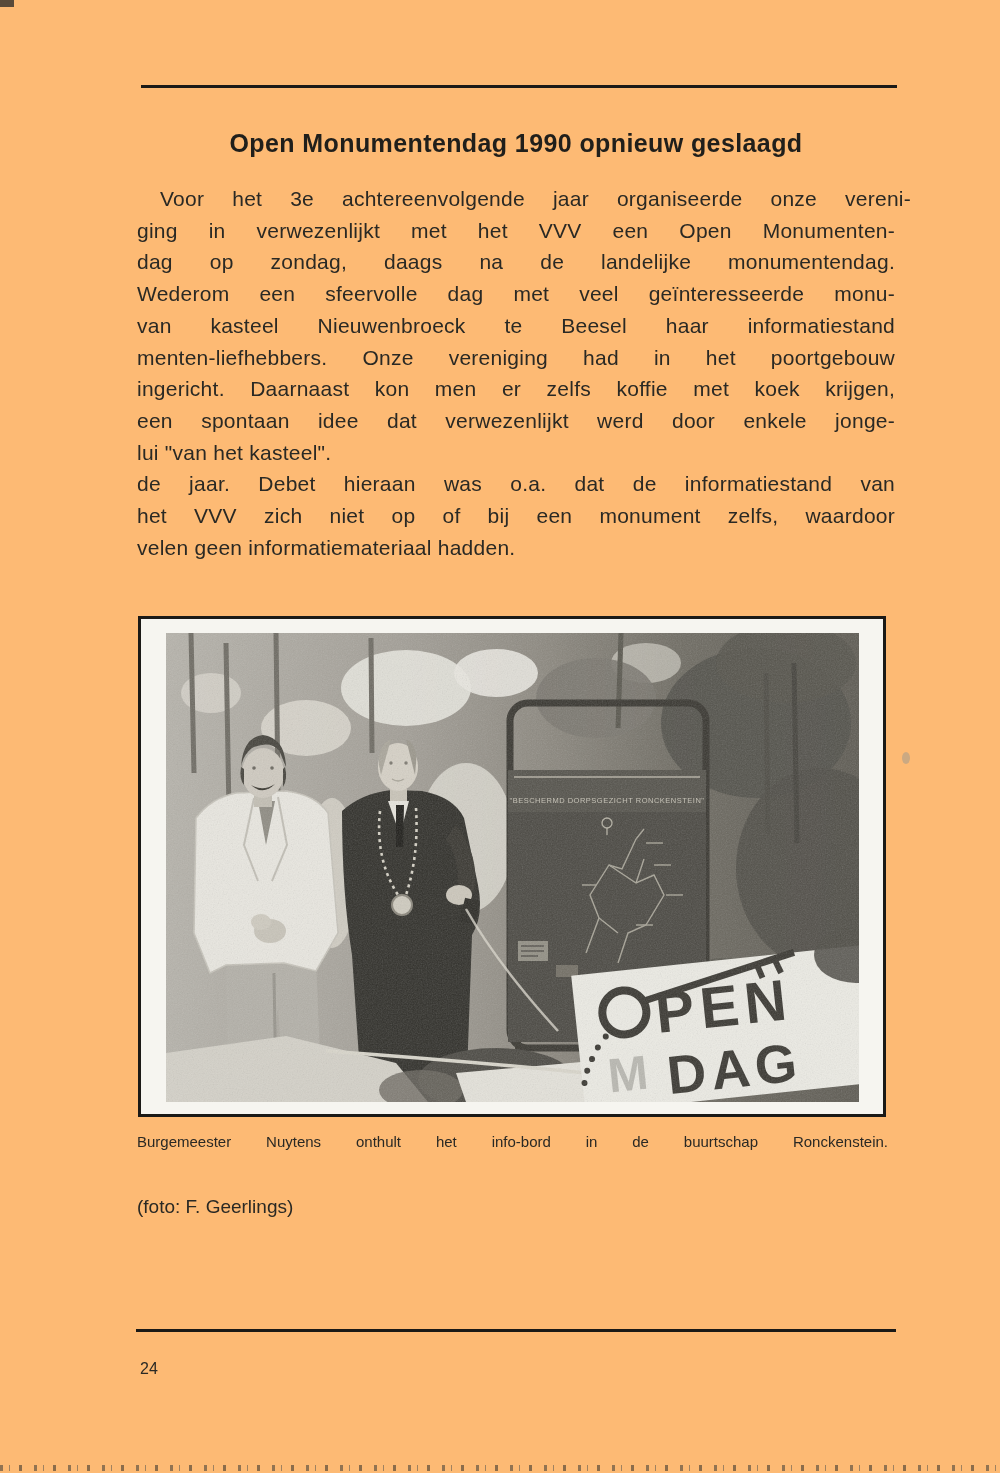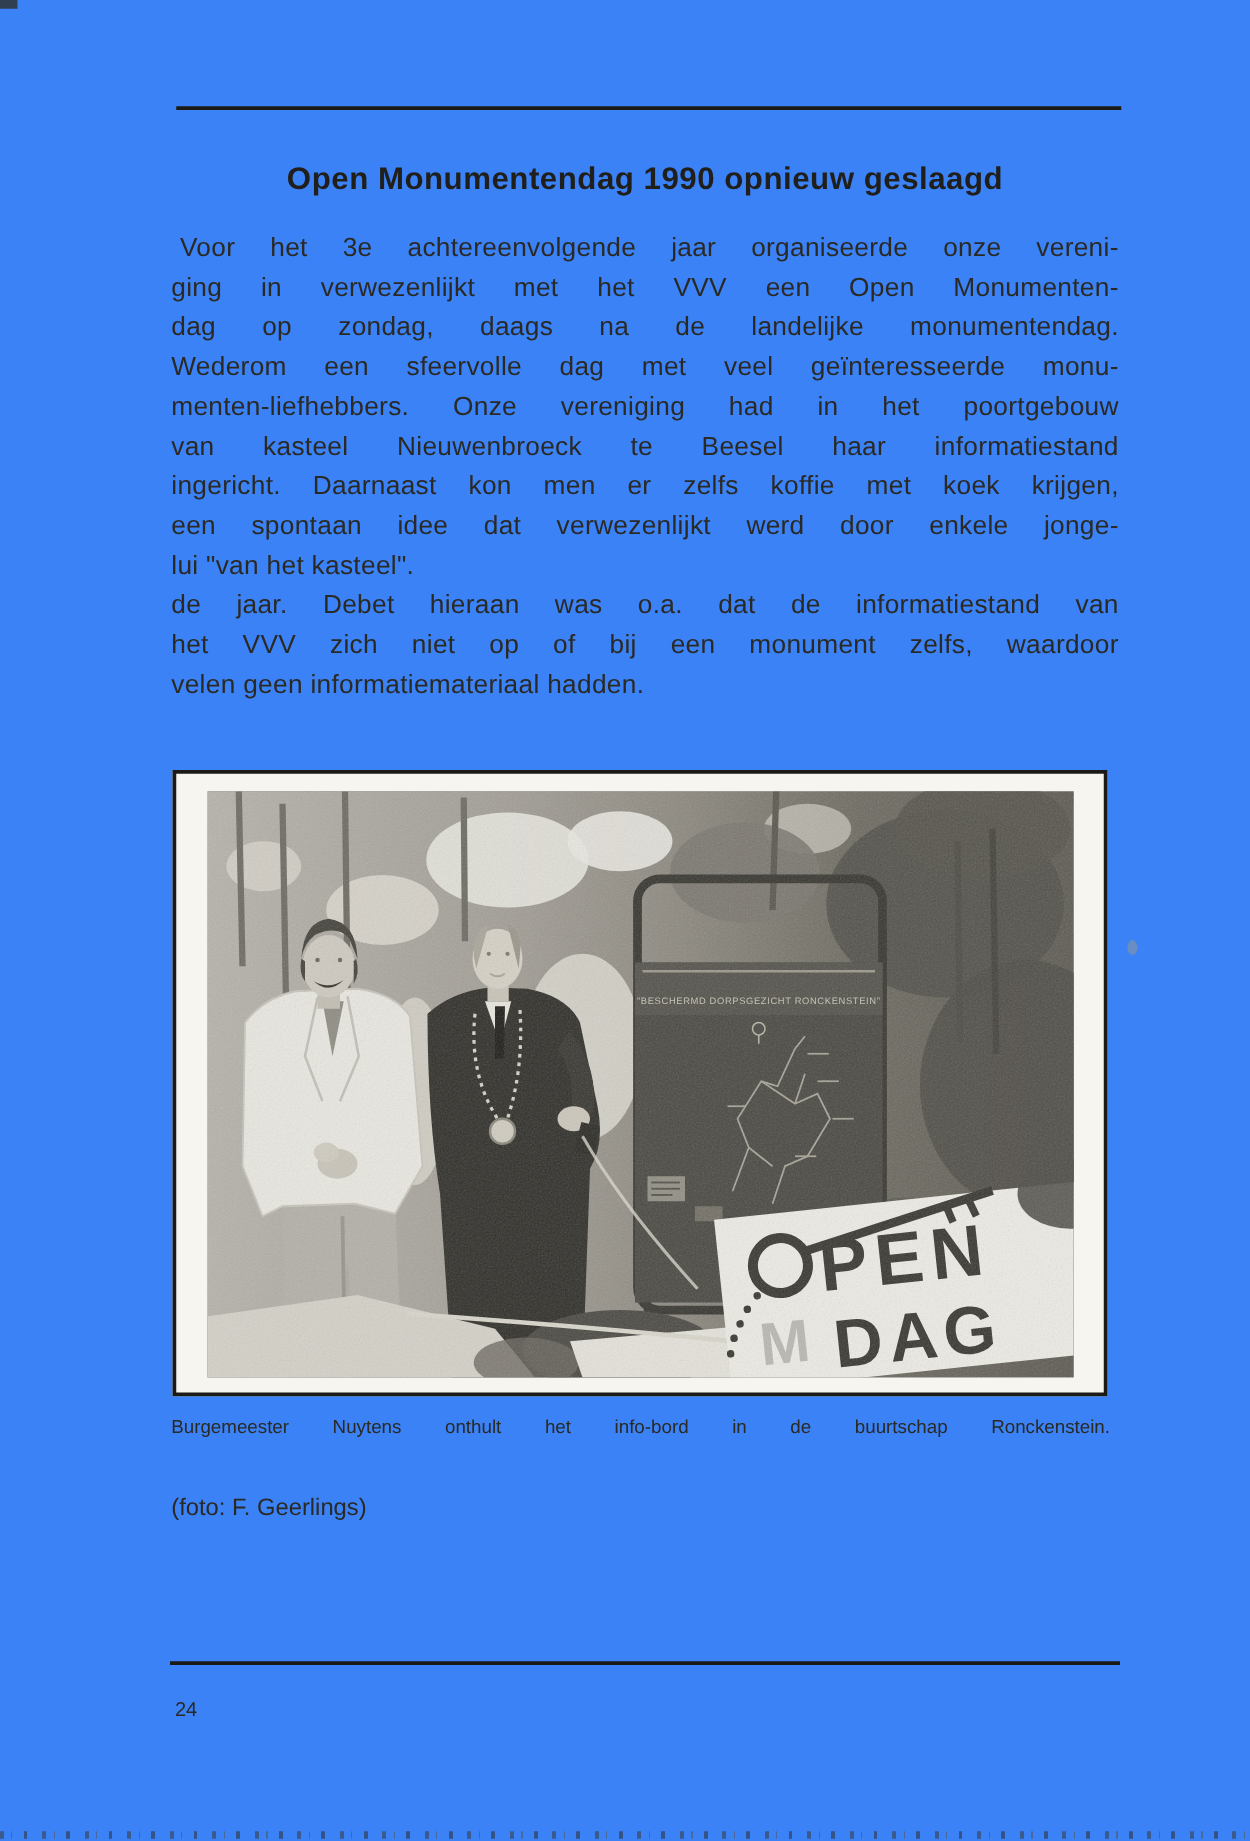--- a/index.html
+++ b/index.html
@@ -1,34 +1,34 @@
 <!DOCTYPE html>
 <html><head>
 <meta charset="utf-8">
 <style>
   html,body{margin:0;padding:0;background:#e8e8e6;}
   .page{
     position:relative;width:1000px;height:1473px;margin:0 auto;
-    background:#3b82f6;color:#28271f;
+    background:#fdba74;color:#28271f;
     font-family:"Liberation Sans", sans-serif;overflow:hidden;
   }
   .rule{position:absolute;height:3px;background:#1b1a17;}
   .rule.top{top:85px;left:141px;width:756px;}
   .rule.bottom{top:1329px;left:136px;width:760px;}
   .title{
     position:absolute;top:112px;left:137px;width:758px;
     text-align:center;font-size:25px;font-weight:bold;letter-spacing:.4px;color:#201f1b;
   }
   .body-text{position:absolute;top:183px;left:137px;width:758px;}
   .line{
     display:block;width:100%;
     font-size:21px;line-height:31.7px;letter-spacing:.25px;color:#2a2924;
     text-align:justify;text-align-last:justify;
   }
-  .line.indent{padding-left:7px;box-sizing:border-box;}
+  .line.indent{padding-left:7px;box-sizing:border-box;margin-left:16px;}
   .line.last{text-align-last:left;}
   .photo-frame{
     position:absolute;top:616px;left:138px;width:748px;height:501px;
     border:3px solid #1b1a17;background:#f6f5f0;box-sizing:border-box;
     padding:14px 24px 12px 25px;
   }
   .photo{position:relative;width:100%;height:100%;background:#8d8a82;overflow:hidden;}
   .photo svg{position:absolute;inset:0;width:100%;height:100%;display:block;}
   .caption{position:absolute;top:1128px;left:137px;width:751px;color:#2a2924;}
   .caption .cap1{font-size:15px;line-height:28px;text-align:justify;text-align-last:justify;}
@@ -58,22 +58,22 @@
 
   <div class="rule top"></div>
 
   <h1 class="title">Open Monumentendag 1990 opnieuw geslaagd</h1>
 
   <div class="body-text">
     <div class="line indent">Voor het 3e achtereenvolgende jaar organiseerde onze vereni-</div>
     <div class="line">ging in verwezenlijkt met het VVV een Open Monumenten-</div>
     <div class="line">dag op zondag, daags na de landelijke monumentendag.</div>
     <div class="line">Wederom een sfeervolle dag met veel geïnteresseerde monu-</div>
+    <div class="line">van kasteel Nieuwenbroeck te Beesel haar informatiestand</div>
     <div class="line">menten-liefhebbers. Onze vereniging had in het poortgebouw</div>
-    <div class="line">van kasteel Nieuwenbroeck te Beesel haar informatiestand</div>
     <div class="line">ingericht. Daarnaast kon men er zelfs koffie met koek krijgen,</div>
     <div class="line">een spontaan idee dat verwezenlijkt werd door enkele jonge-</div>
     <div class="line last">lui "van het kasteel".</div>
     <div class="line">de jaar. Debet hieraan was o.a. dat de informatiestand van</div>
     <div class="line">het VVV zich niet op of bij een monument zelfs, waardoor</div>
     <div class="line last">velen geen informatiemateriaal hadden.</div>
   </div>
 
   <div class="photo-frame">
     <div class="photo">

